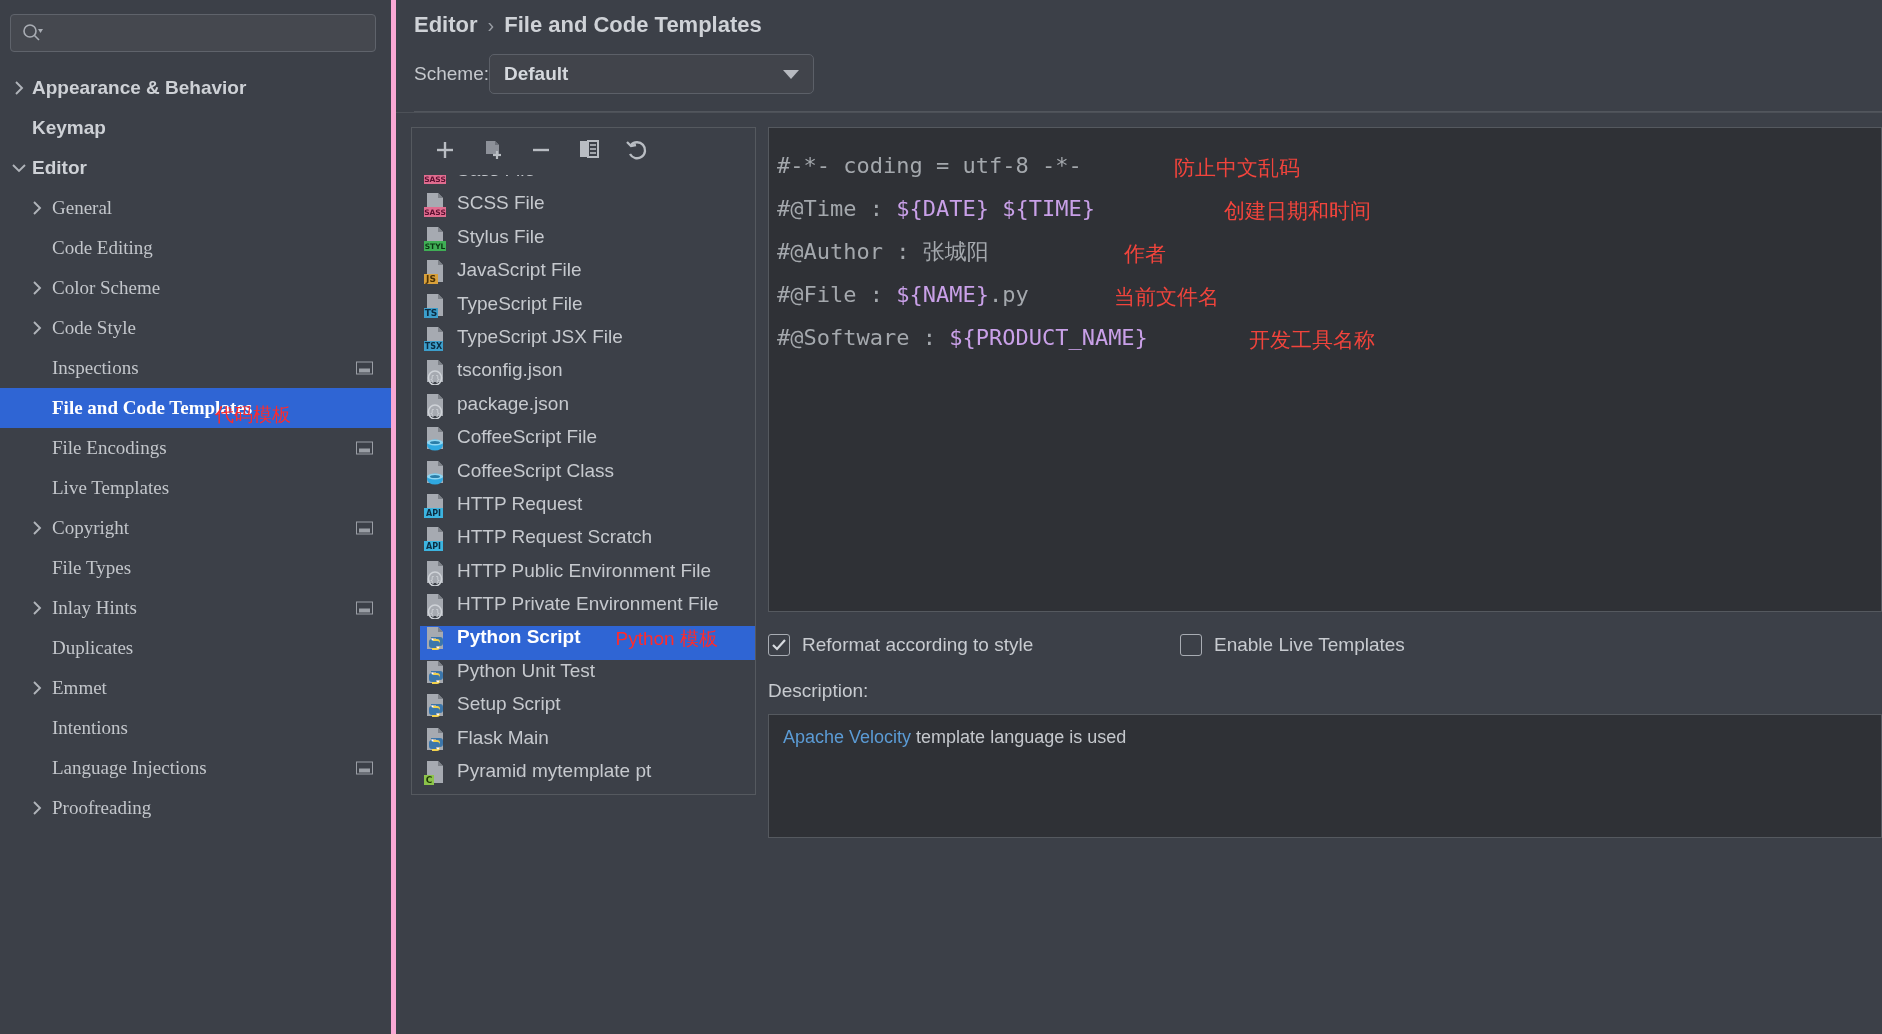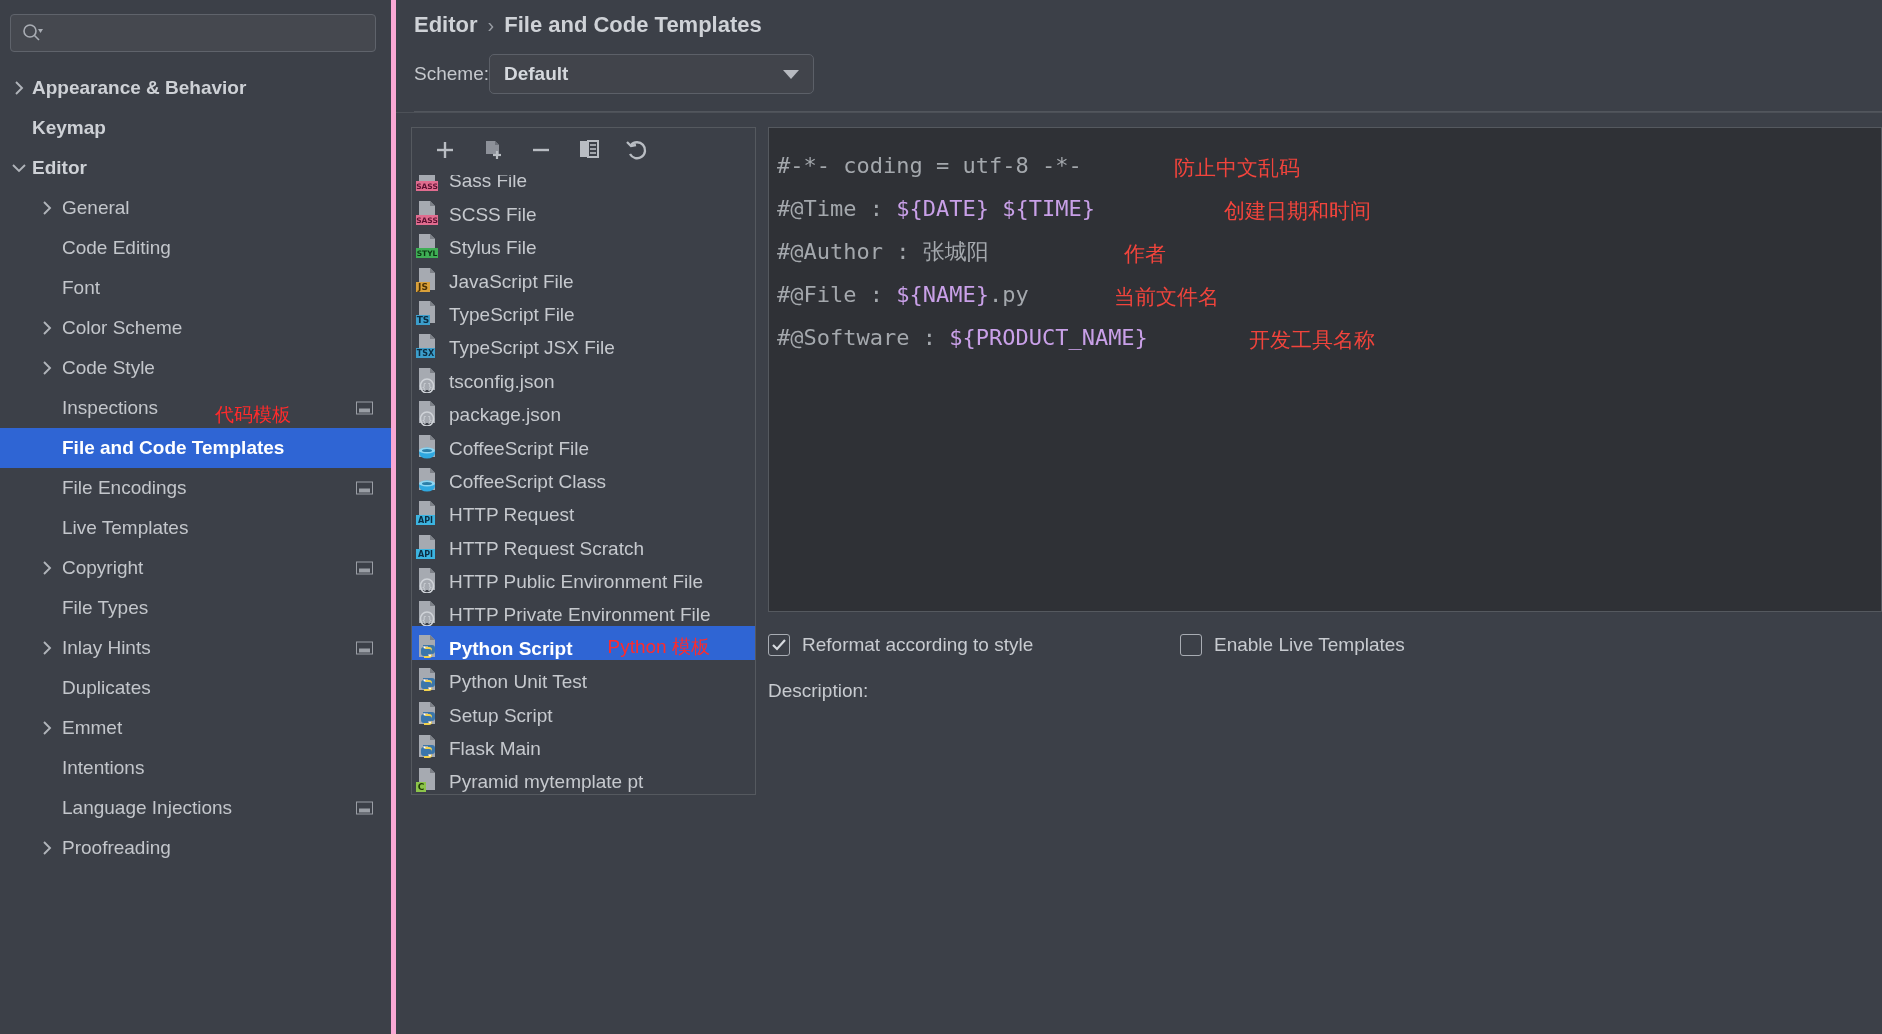--- a/index.html
+++ b/index.html
@@ -36,21 +36,21 @@
     padding-left: 4px;
   }
   .tree { margin-top: 16px; }
   .tree-row {
     height: 40px; display: flex; align-items: center;
     padding-left: 8px; position: relative;
     color: #c3c6cb; font-size: 19px;
     white-space: nowrap;
   }
   .tree-row.depth0 { padding-left: 8px; }
-  .tree-row.depth1 { padding-left: 36px; }
+  .tree-row.depth1 { padding-left: 26px; font-family: Liberation Serif, serif; }
   .tree-row.bold { font-weight: bold; color: #ced1d6; }
   .tree-row.selected { background: #2f65d4; color: #ffffff; }
   .tree-row.selected .label { color: #ffffff; font-weight: bold; }
   .arrow { width: 22px; flex: 0 0 22px; display: flex; align-items: center; justify-content: center; }
   .arrow.empty { }
   .arrow svg { display: block; }
   .label { margin-left: 4px; }
   .tree-row.depth0 .label { margin-left: 2px; }
   .ext-badge {
     position: absolute; right: 18px; top: 50%; transform: translateY(-50%);
@@ -103,22 +103,22 @@
     height: 48px; border: 1px solid #55595f; border-bottom: none;
     display: flex; align-items: center; gap: 22px; padding-left: 20px;
     background: #3c4048;
   }
   .tb-btn { width: 26px; height: 26px; display: flex; align-items: center; justify-content: center; }
   .file-list {
     border: 1px solid #55595f; border-top: none;
     height: 620px; background: #3c4048; overflow: hidden; position: relative;
   }
   .file-row {
-    height: 33.4px; display: flex; align-items: flex-end; gap: 9px;
-    padding-left: 4px; color: #c6c9ce; font-size: 19px; white-space: nowrap;
+    height: 33.4px; display: flex; align-items: flex-start; gap: 9px;
+    padding-left: 4px; color: #c6c9ce; font-size: 19px; white-space: nowrap; margin-left: 8px;
   }
   .file-row.selected { background: #2f65d4; color: #fff; font-weight: bold; position: relative;}
   .fi { width: 24px; height: 26px; flex: 0 0 24px; position: relative; }
 
   
   .editor-pane { flex: 1; margin-right: 0; }
   .code-area {
     background: #2f3136; border: 1px solid #55595f;
     height: 485px; padding: 16px 0 0 4px; position: relative; overflow: hidden;
   }
@@ -187,24 +187,20 @@
               <polyline points="7,4 13,10 7,16" fill="none" stroke="#b0b4ba" stroke-width="1.9"></polyline>
             </svg>
           </span>
           <span class="label">General</span>
         </div>
         <div class="tree-row depth1">
           <span class="arrow empty"></span>
           <span class="label">Code Editing</span>
         </div>
         <div class="tree-row depth1">
-          <span class="arrow empty"></span>
-          <span class="label">Font</span>
-        </div>
-        <div class="tree-row depth1">
           <span class="arrow">
             <svg width="20" height="20" viewBox="0 0 20 20">
               <polyline points="7,4 13,10 7,16" fill="none" stroke="#b0b4ba" stroke-width="1.9"></polyline>
             </svg>
           </span>
           <span class="label">Color Scheme</span>
         </div>
         <div class="tree-row depth1">
           <span class="arrow">
             <svg width="20" height="20" viewBox="0 0 20 20">
@@ -555,16 +551,19 @@
             </span>
             <span class="cb-text">Reformat according to style</span>
           </div>
           <div class="opt-row" style="margin-left:32px;">
             <span class="cb"></span>
             <span class="cb-text">Enable Live Templates</span>
           </div>
         </div>
 
         <div class="desc-label">Description:</div>
+        <div class="desc-box">
+          <span class="link">Apache Velocity</span><span> template language is used</span>
+        </div>
       </div>
     </div>
   </div>
 </div>
 
 </body></html>

